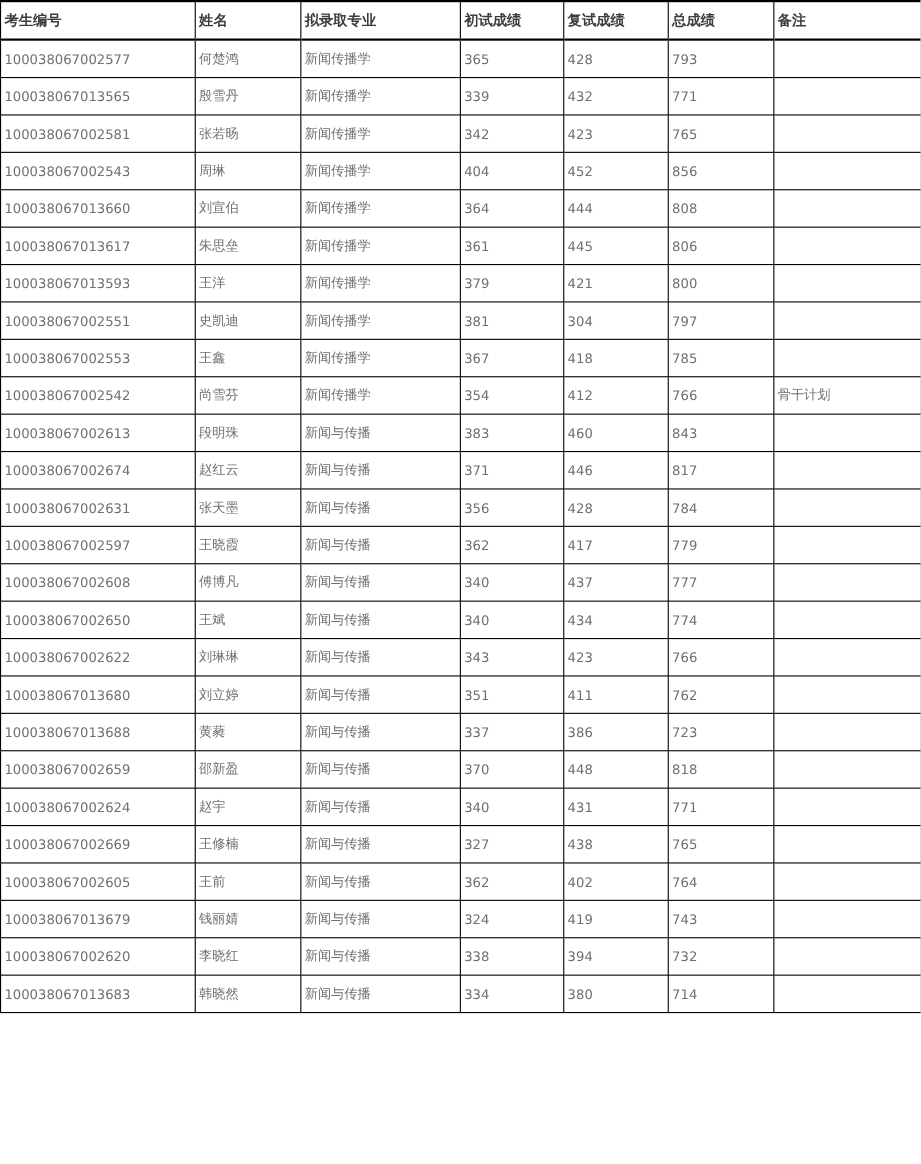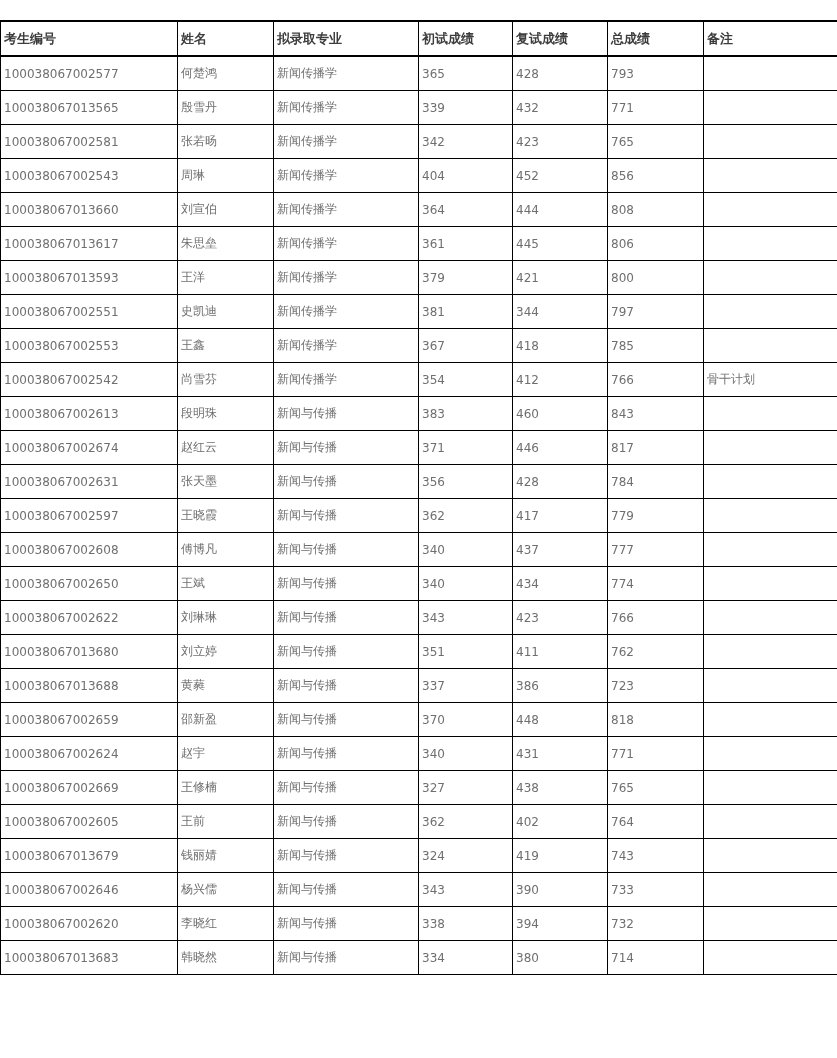--- a/index.html
+++ b/index.html
@@ -13,21 +13,20 @@
     height: 1058px;
     background: #ffffff;
     overflow: hidden;
   }
   table.admission {
     border-collapse: collapse;
     table-layout: fixed;
     width: 837px;
     border: 1px solid #000000;
     border-top: 2px solid #000000;
-    margin-top: 20px;
   }
   table.admission col.c0 { width: 177px; }
   table.admission col.c1 { width: 96px;  }
   table.admission col.c2 { width: 145px; }
   table.admission col.c3 { width: 94px;  }
   table.admission col.c4 { width: 95px;  }
   table.admission col.c5 { width: 96px;  }
   table.admission col.c6 { width: 134px; }
   table.admission th {
     border: 1px solid #000000;
@@ -142,21 +141,21 @@
           <td>379</td>
           <td>421</td>
           <td>800</td>
           <td></td>
         </tr>
         <tr>
           <td>100038067002551</td>
           <td>史凯迪</td>
           <td>新闻传播学</td>
           <td>381</td>
-          <td>344</td>
+          <td>304</td>
           <td>797</td>
           <td></td>
         </tr>
         <tr>
           <td>100038067002553</td>
           <td>王鑫</td>
           <td>新闻传播学</td>
           <td>367</td>
           <td>418</td>
           <td>785</td>
@@ -288,29 +287,20 @@
           <td>764</td>
           <td></td>
         </tr>
         <tr>
           <td>100038067013679</td>
           <td>钱丽婧</td>
           <td>新闻与传播</td>
           <td>324</td>
           <td>419</td>
           <td>743</td>
-          <td></td>
-        </tr>
-        <tr>
-          <td>100038067002646</td>
-          <td>杨兴儒</td>
-          <td>新闻与传播</td>
-          <td>343</td>
-          <td>390</td>
-          <td>733</td>
           <td></td>
         </tr>
         <tr>
           <td>100038067002620</td>
           <td>李晓红</td>
           <td>新闻与传播</td>
           <td>338</td>
           <td>394</td>
           <td>732</td>
           <td></td>

